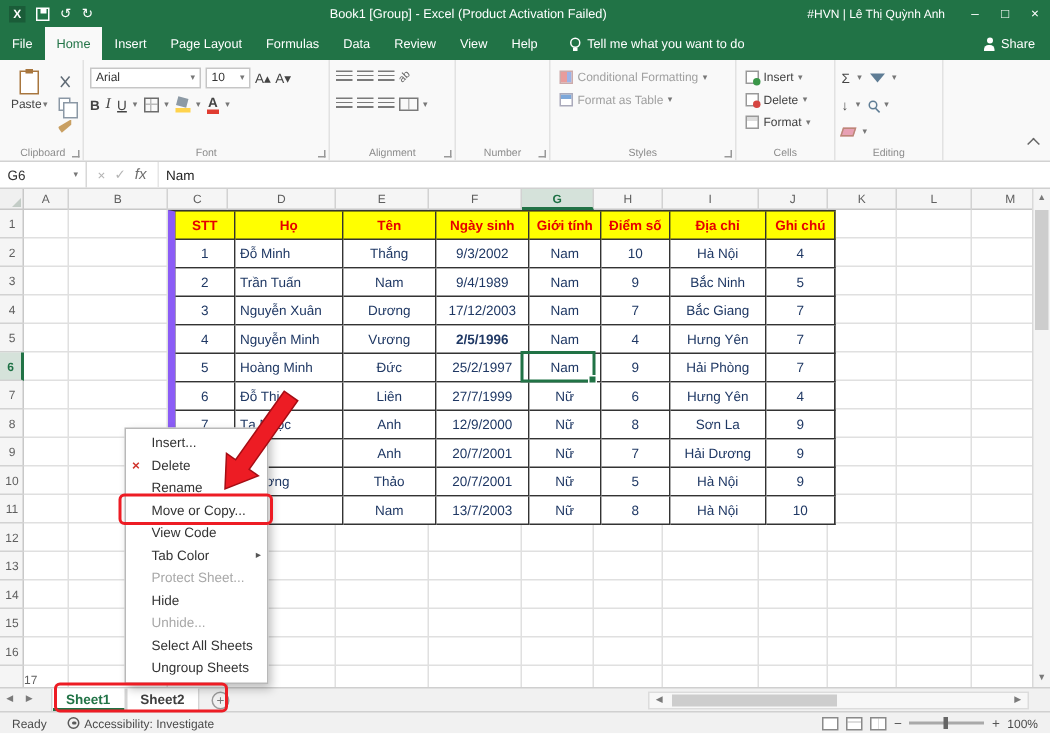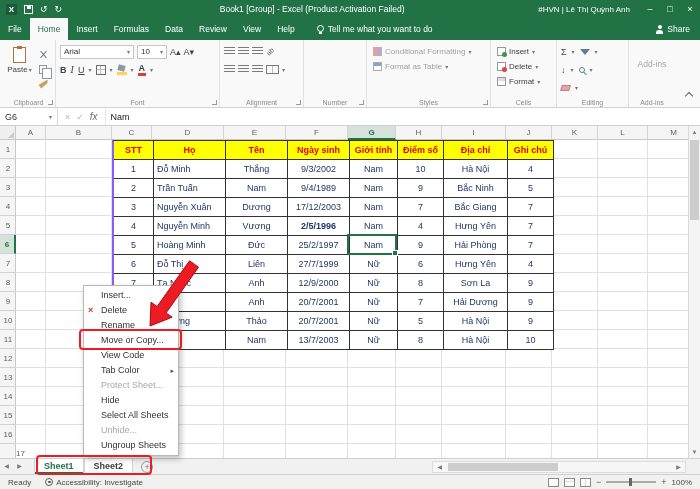--- a/index.html
+++ b/index.html
@@ -96,21 +96,21 @@
   #corner::after{content:"";position:absolute;right:1px;bottom:1px;border-left:6px solid transparent;border-bottom:6px solid #c3ccc6}
   #colhdrs{position:absolute;left:0;top:0;width:100%;height:14px;background:#f5f5f5;border-bottom:1px solid #c8c8c8;z-index:2}
   .chd{position:absolute;top:0;height:14px;line-height:13px;text-align:center;font-size:8px;color:#5f5f5f;border-right:1px solid #d2d2d2}
   .chd.sel{background:#d5e2da;color:#1e7145;border-bottom:2px solid #217346;font-weight:bold}
   #rowhdrs{position:absolute;left:0;top:14px;width:16px;bottom:0;background:#f5f5f5;border-right:1px solid #c8c8c8;z-index:2}
   .rhd{position:absolute;left:0;width:16px;height:19px;line-height:19px;text-align:center;font-size:8px;color:#5f5f5f;border-bottom:1px solid #d2d2d2}
   .rhd.sel{background:#d5e2da;color:#1e7145;border-right:2px solid #217346;font-weight:bold}
   #cellsarea{position:absolute;left:16px;top:14px;right:0;bottom:0;overflow:hidden;background:#fff}
   .vline{position:absolute;top:0;bottom:0;width:1px;background:#e0e0e0}
   .hline{position:absolute;left:0;right:0;height:1px;background:#e0e0e0}
-  #dtable{position:absolute;left:96px;top:0;border-left:2px solid #8b5cf6;border-top:1px solid #333;z-index:2;background:#000000}
+  #dtable{position:absolute;left:96px;top:0;border-left:5px solid #8b5cf6;border-top:1px solid #333;z-index:2;background:#000000}
   .trow{display:flex}
   .tcell{height:19px;line-height:18px;border-right:1px solid #333;border-bottom:1px solid #333;font-size:9px;color:#1f3864;text-align:center;overflow:hidden;white-space:nowrap;background:#fff;flex:none}
   .tcell.left{text-align:left;padding-left:3px}
   .tcell.th{background:#ffff00;color:#e60000;font-weight:bold}
   #selcell{position:absolute;left:331px;top:94px;width:50px;height:21px;border:2px solid #217346;z-index:3}
   #selcell::after{content:"";position:absolute;right:-3px;bottom:-3px;width:4px;height:4px;background:#217346;border:1px solid #fff}
 
   
   #vscroll{position:absolute;top:126px;right:0;width:12px;height:332px;background:#f4f4f4;border-left:1px solid #d9d9d9;z-index:4}
   .varrow{height:12px;text-align:center;font-size:6px;color:#7a7a7a;line-height:12px}
@@ -173,20 +173,21 @@
       <span class="wbtn">□</span>
       <span class="wbtn">×</span>
     </div>
   </div>
 
   <div id="tabrow">
     <div id="tabs">
         <div class="rtab">File</div>
         <div class="rtab active">Home</div>
         <div class="rtab">Insert</div>
+        <div class="rtab">Page Layout</div>
         <div class="rtab">Formulas</div>
         <div class="rtab">Data</div>
         <div class="rtab">Review</div>
         <div class="rtab">View</div>
         <div class="rtab">Help</div>
       </div>
     <div class="tellme">
       <span class="i-bulb"></span>
       <span>Tell me what you want to do</span>
     </div>
@@ -332,26 +333,20 @@
           <span class="car">▾</span>
         </div>
         <div class="frow" style="gap:5px">
           <span class="i-eraser"></span>
           <span class="car">▾</span>
         </div>
       </div>
       <div class="glabel"><span>Editing</span></div>
     </div>
 
-    <div class="group" style="width:46px;border-right:none">
-      <div class="addinsbody">
-          <span>Add-ins</span>
-        </div>
-      <div class="glabel"><span>Add-ins</span></div>
-    </div>
 
     <span class="chevup"></span>
   </div>
 
   <div id="formulabar">
     <div id="namebox">
       <span>G6</span>
       <span class="car">▾</span>
     </div>
     <div class="fxbtns">
@@ -608,25 +603,25 @@
       <div class="mi">
         <div class="mtxt">Tab Color</div>
         <div class="msub">▸</div>
       </div>
       <div class="mi dis">
         <div class="mtxt">Protect Sheet...</div>
       </div>
       <div class="mi">
         <div class="mtxt">Hide</div>
       </div>
-      <div class="mi">
-        <div class="mtxt">Select All Sheets</div>
-      </div>
       <div class="mi dis">
         <div class="mtxt">Unhide...</div>
+      </div>
+      <div class="mi">
+        <div class="mtxt">Select All Sheets</div>
       </div>
       <div class="mi">
         <div class="mtxt">Ungroup Sheets</div>
       </div>
     </div>
 
   <div id="annMenu"></div>
   <div id="annTabs"></div>
   <svg id="annArrow" width="80" height="80" viewBox="0 0 80 80">
     <polygon points="61.5,4.8 29.1,50.5 23,46.2 22,70 44.2,61.2 38.1,56.9 70.5,11.2" fill="#ed1c24" stroke="#a50d14" stroke-width="1"></polygon>

